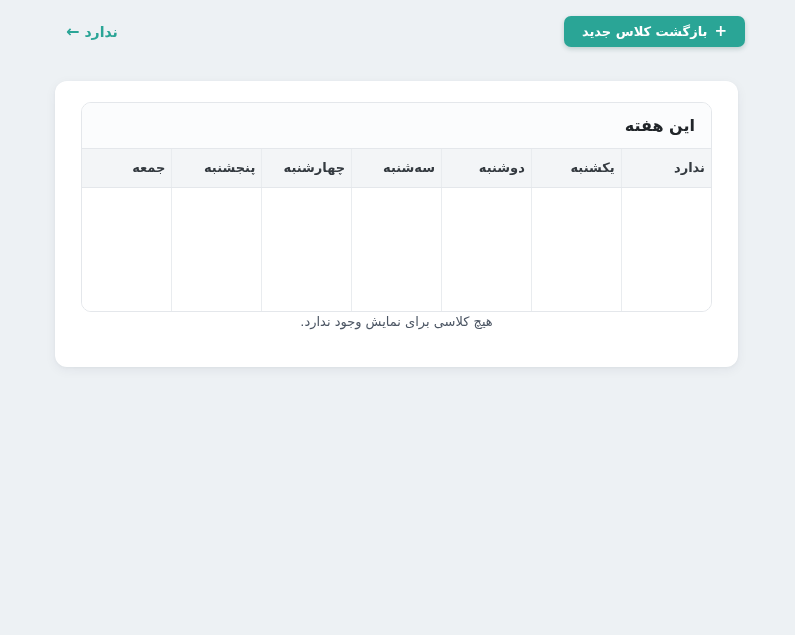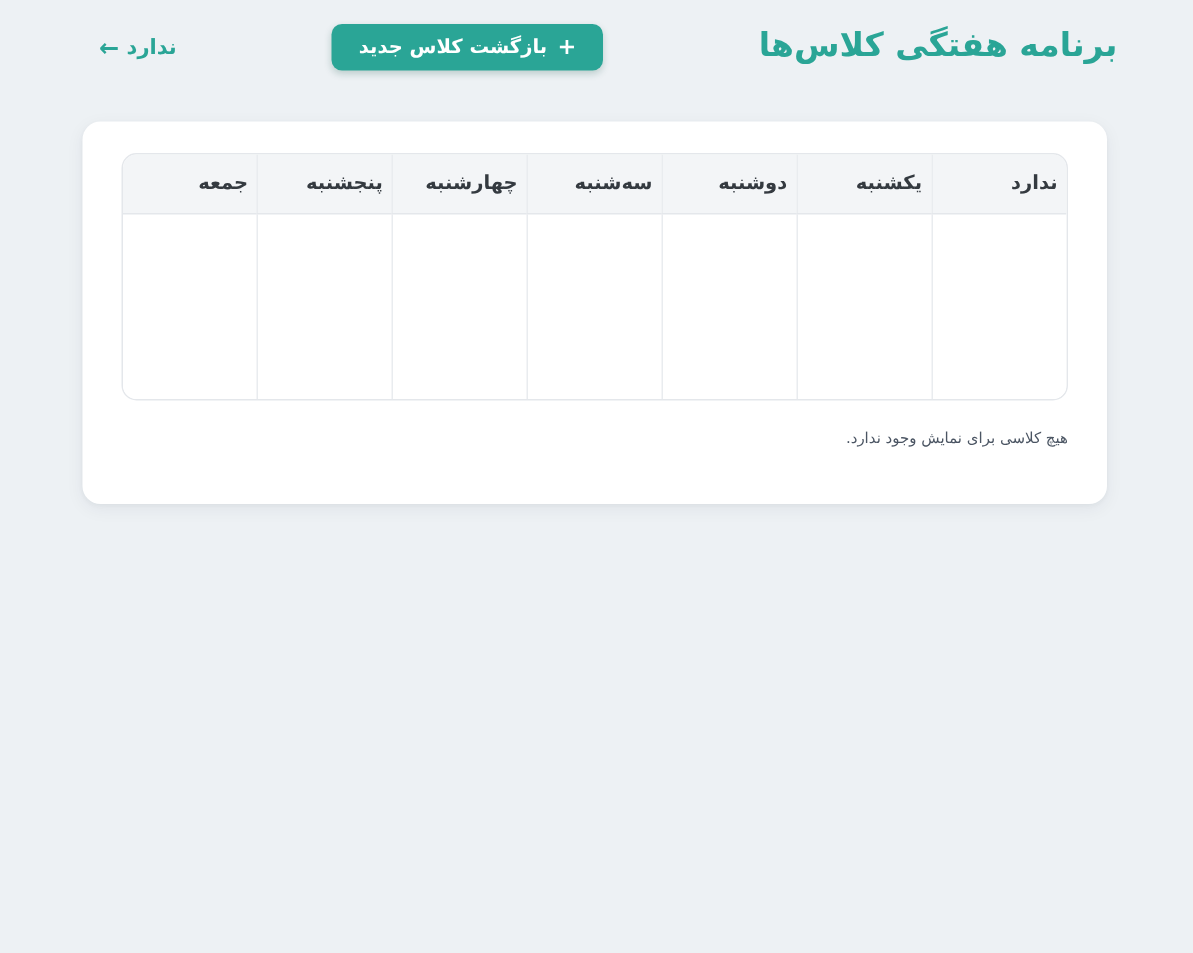--- a/index.html
+++ b/index.html
@@ -110,47 +110,49 @@
   }
   tr.days-row th:not(:last-child),
   tr.body-row td:not(:last-child){
     border-left:1px solid var(--divider);
   }
   tr.body-row td{
     background:#ffffff;
     height:124px;
   }
   .empty-message{
-    margin-top:20px;
-    font-size:10px;
+    margin-top:2px;
+    font-size:13px;
     color:var(--text-muted);
-    text-align:right;
+    text-align:center;
   }
 </style>
 </head>
 <body>
 
 <header class="topbar">
-  <h1 class="page-title">برنامه هفتگی کلاس‌ها</h1>
 
   <button class="new-class-btn">
     <span class="plus">+</span>
     <span>بازگشت کلاس جدید</span>
   </button>
 
   <a class="back-link">
     <span>ندارد</span>
     <span class="arrow">←</span>
   </a>
 </header>
 
 <main class="card">
   <div class="table-wrap">
     <table>
       <thead>
+        <tr class="caption-row">
+          <th colspan="7">این هفته</th>
+        </tr>
         <tr class="days-row">
           <th>ندارد</th>
           <th>یکشنبه</th>
           <th>دوشنبه</th>
           <th>سه‌شنبه</th>
           <th>چهارشنبه</th>
           <th>پنجشنبه</th>
           <th>جمعه</th>
         </tr>
       </thead>

